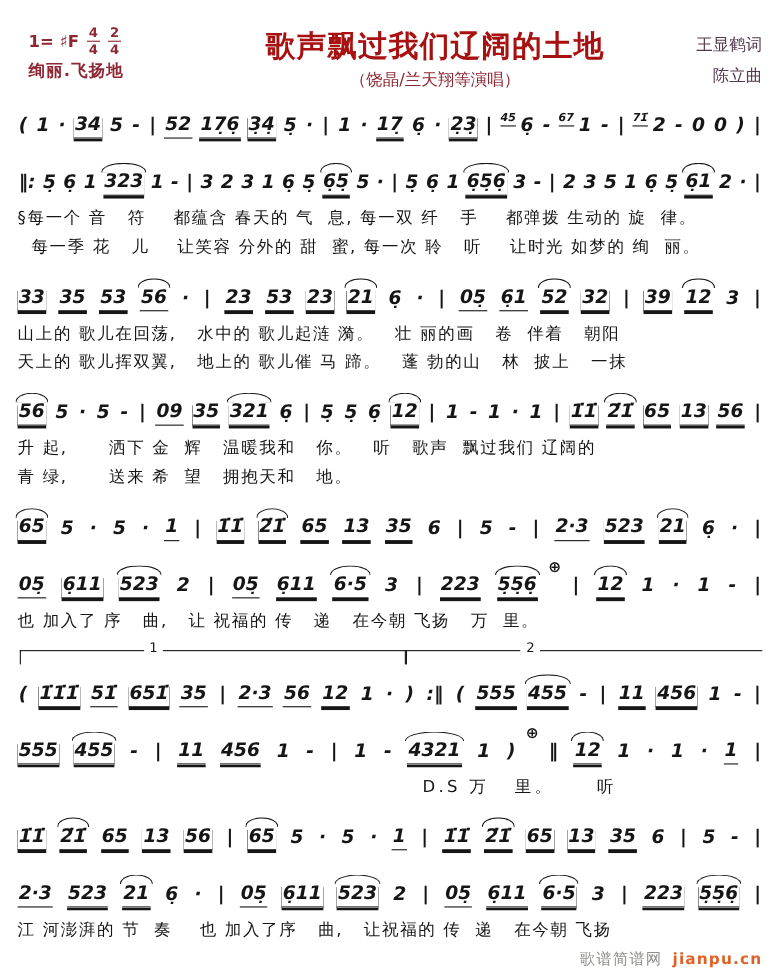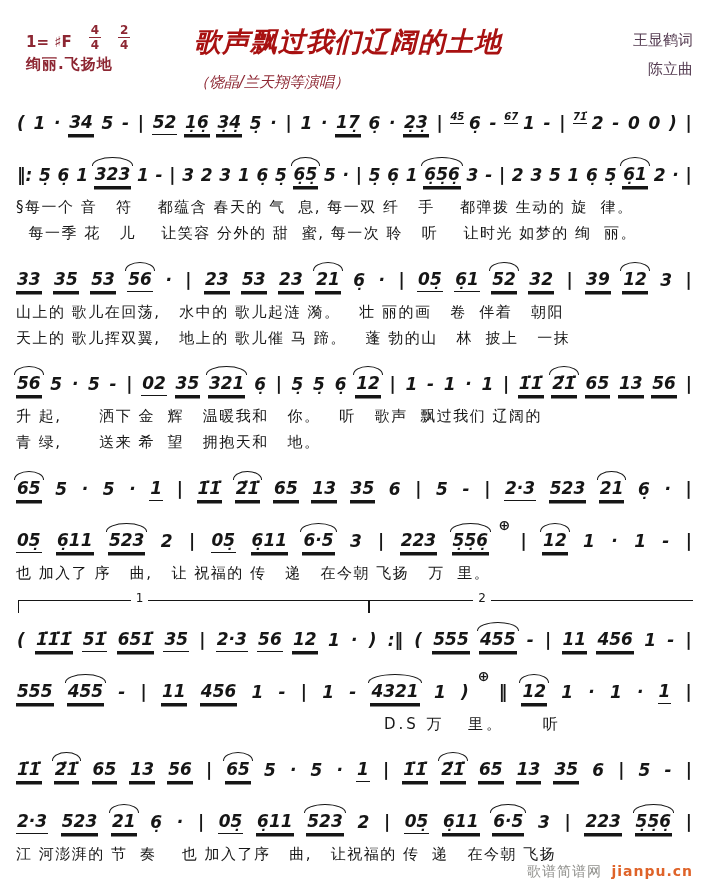--- a/index.html
+++ b/index.html
@@ -6,27 +6,27 @@
     --title:#a81111; --accent:#8d2733; --credits:#533a50; --ink:#161616;
     --wm-site:#90908c; --wm-domain:#df6329;
   }
   *{box-sizing:border-box;margin:0;padding:0;}
   body{background:#fff;font-family:"DejaVu Sans",sans-serif;}
   .page{width:709px;height:891px;position:relative;background:#ffffff;overflow:hidden;}
 
   
   .header{display:flex;padding:24px 8px 6px 26px;}
   .h-left{width:168px;color:var(--accent);}
-  .key-line{display:flex;align-items:flex-end;gap:17px;font-weight:700;font-size:15px;}
+  .key-line{display:flex;align-items:center;gap:7px;font-weight:700;font-size:15px;}
   .frac{display:inline-flex;flex-direction:column;align-items:center;line-height:1;font-size:12px;font-weight:700;}
   .frac .num{border-bottom:1.4px solid var(--accent);padding:0 2px 1px;margin-bottom:1px;}
   .style-text{margin-top:4px;font-weight:700;font-size:15px;letter-spacing:1px;}
-  .h-center{flex:1;font-style:italic;}
+  .h-center{flex:1;text-align:center;}
   .title{font-size:27px;font-weight:700;color:var(--title);letter-spacing:1px;white-space:nowrap;}
-  .subtitle{margin-top:13px;font-size:15px;color:var(--accent);}
+  .subtitle{margin-top:3px;font-size:15px;color:var(--accent);}
   .h-right{width:104px;text-align:right;color:var(--credits);font-size:15px;line-height:1.9;padding:2px 8px 0 0;}
 
   
   #score{padding:6px 14px 0 16px;}
   .system{margin-bottom:15px;}
   .notation{display:flex;justify-content:space-between;align-items:flex-end;
     font-family:"DejaVu Sans",sans-serif;font-style:italic;font-weight:700;
     font-size:17px;color:var(--ink);padding:10px 2px 6px 0;}
   .tok{position:relative;line-height:1;padding:0 1px 3px;white-space:nowrap;}
   .u1{border-bottom:1.6px solid var(--ink);}
@@ -87,21 +87,21 @@
       <div class="system">
         <div class="notation">
           <span class="tok">(</span>
           <span class="tok">1</span>
           <span class="tok">·</span>
           <span class="tok u2">34</span>
           <span class="tok">5</span>
           <span class="tok">-</span>
           <span class="tok">|</span>
           <span class="tok u1">52</span>
-          <span class="tok u2">1̣6̣</span>
+          <span class="tok u2">17̣6̣</span>
           <span class="tok u2">3̣4̣</span>
           <span class="tok">5̣</span>
           <span class="tok">·</span>
           <span class="tok">|</span>
           <span class="tok">1</span>
           <span class="tok">·</span>
           <span class="tok u2">17̣</span>
           <span class="tok">6̣</span>
           <span class="tok">·</span>
           <span class="tok u2">2̣3̣</span>
@@ -192,21 +192,21 @@
         <div class="lyric">天上的 歌儿挥双翼,   地上的 歌儿催 马 蹄。   蓬 勃的山   林  披上   一抹</div>
       </div>
       <div class="system">
         <div class="notation">
           <span class="tok slur u2">56</span>
           <span class="tok">5</span>
           <span class="tok">·</span>
           <span class="tok">5</span>
           <span class="tok">-</span>
           <span class="tok">|</span>
-          <span class="tok u1">02</span>
+          <span class="tok u1">09</span>
           <span class="tok u2">35</span>
           <span class="tok slur u2">321</span>
           <span class="tok">6̣</span>
           <span class="tok">|</span>
           <span class="tok">5̣</span>
           <span class="tok">5̣</span>
           <span class="tok">6̣</span>
           <span class="tok slur u2">12</span>
           <span class="tok">|</span>
           <span class="tok">1</span>

